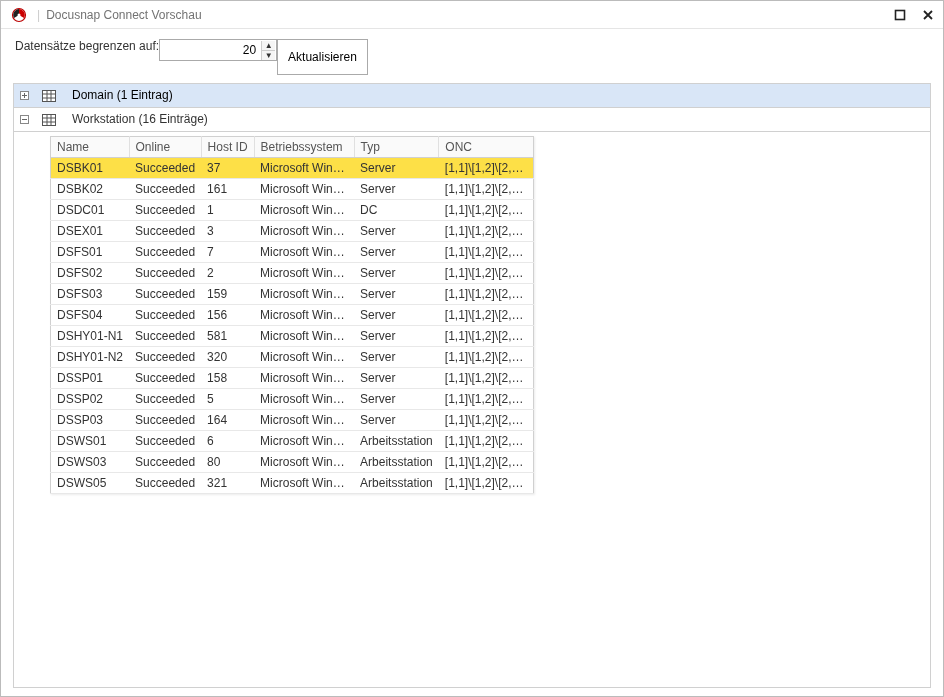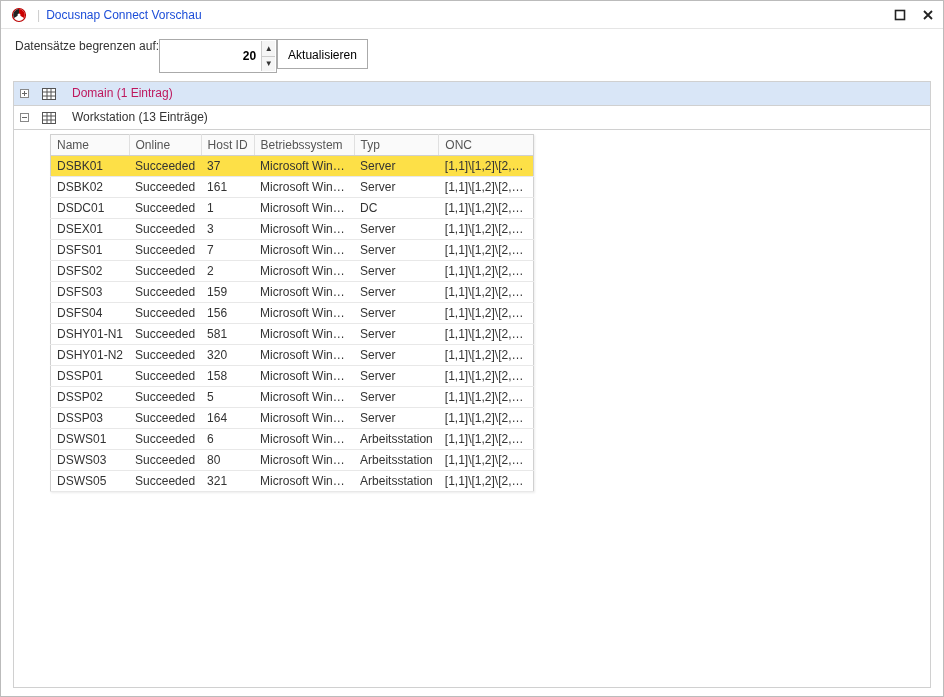--- a/index.html
+++ b/index.html
@@ -1,42 +1,42 @@
 <!DOCTYPE html>
 <html><head>
 <meta charset="utf-8">
 <style>
   * { box-sizing: border-box; }
   html, body { margin: 0; padding: 0; font-family: "Segoe UI", Tahoma, sans-serif; font-size: 12px; color: #333; background: #fff; }
   .window { width: 944px; height: 697px; border: 1px solid #bbb; display: flex; flex-direction: column; background: #fff; }
   .titlebar { display: flex; align-items: center; height: 28px; padding: 0 6px; border-bottom: 1px solid #e5e5e5; }
   .titlebar .app-icon { width: 16px; height: 16px; margin: 0 4px; display: inline-flex; align-items: center; justify-content: center; }
   .titlebar .sep { color: #ccc; margin: 0 6px; }
-  .titlebar .title { color: #1d4ed8; }
+  .titlebar .title { color: #737373; }
   .winbtns { margin-left: auto; display: flex; gap: 10px; align-items: center; }
   .winbtn { width: 18px; height: 18px; display: inline-flex; align-items: center; justify-content: center; cursor: pointer; }
   .toolbar { display: flex; align-items: flex-start; gap: 0; padding: 10px 14px 8px; }
   .toolbar label { color: #333; }
-  .spinner-wrap { position: relative; display: inline-flex; align-items: center; border: 1px solid #aaa; height: 34px; width: 118px; background: #fff; font-weight: bold; }
+  .spinner-wrap { position: relative; display: inline-flex; align-items: center; border: 1px solid #aaa; height: 22px; width: 118px; background: #fff; }
   .spinner-wrap input { border: none; outline: none; width: 100%; height: 100%; padding: 0 20px 0 6px; font: inherit; text-align: right; }
   .spinner-btns { position: absolute; right: 1px; top: 1px; bottom: 1px; width: 14px; display: flex; flex-direction: column; }
   .spinner-btns div { flex: 1; border-left: 1px solid #ccc; display: flex; align-items: center; justify-content: center; font-size: 8px; cursor: pointer; background: #f5f5f5; }
   .spinner-btns div:first-child { border-bottom: 1px solid #ccc; }
-  .btn { border: 1px solid #aaa; background: #fff; height: 30px; padding: 8px 10px; cursor: pointer; font: inherit; }
+  .btn { border: 1px solid #aaa; background: #fff; height: 36px; padding: 8px 10px; cursor: pointer; font: inherit; }
   .content { flex: 1; margin: 0 12px 8px; border: 1px solid #d0d0d0; overflow: auto; background: #fff; }
   .group-header-row { display: flex; align-items: stretch; border-bottom: 1px solid #d0d0d0; height: 22px; }
   .gh-cell1 { width: 20px; border-right: 1px solid #d0d0d0; background: #f7f7f7; }
   .gh-cell2 { width: 30px; border-right: 1px solid #d0d0d0; background: #f7f7f7; }
   .gh-label { flex: 1; padding: 3px 8px; font-weight: 400; color: #333; background: #f7f7f7; }
   .group-row { display: flex; align-items: stretch; border-bottom: 1px solid #d0d0d0; height: 24px; }
   .group-row.sel { background: #d9e6f7; }
   .gr-toggle { width: 20px; display: flex; align-items: center; justify-content: center; cursor: pointer; }
   .gr-icon { width: 30px; display: flex; align-items: center; justify-content: center; border-right: 1px solid transparent; }
   .gr-text { flex: 1; padding: 4px 8px; color: #333; }
-  .group-row.sel .gr-text { color: #be185d; }
+  .group-row.sel .gr-text { color: #000000; }
   .boxicon { width: 9px; height: 9px; border: 1px solid #888; background: #fff; position: relative; }
   .boxicon::before, .boxicon::after { content: ''; position: absolute; background: #666; }
   .boxicon.minus::before { left: 1px; right: 1px; top: 3px; height: 1px; }
   .boxicon.plus::before { left: 1px; right: 1px; top: 3px; height: 1px; }
   .boxicon.plus::after { top: 1px; bottom: 1px; left: 3px; width: 1px; }
   .grid-icon { width: 14px; height: 12px; display: inline-block; }
   .grid-icon svg { display: block; }
   .data-table { margin: 4px 0 12px 36px; width: 480px; border: 1px solid #d0d0d0; border-collapse: collapse; box-shadow: 1px 1px 2px rgba(0,0,0,0.08); }
   .data-table th, .data-table td { text-align: left; font-weight: 400; padding: 3px 6px; border-bottom: 1px solid #e8e8e8; overflow: hidden; white-space: nowrap; text-overflow: ellipsis; }
   .data-table th { background: #fafafa; border-bottom: 1px solid #d0d0d0; border-right: 1px solid #e0e0e0; color: #555; }
@@ -121,21 +121,21 @@
             <span class="grid-icon">
               <svg width="14" height="12" viewBox="0 0 14 12">
                 <rect x="0.5" y="0.5" width="13" height="11" fill="#fff" stroke="#555"></rect>
                 <line x1="0" y1="4" x2="14" y2="4" stroke="#555"></line>
                 <line x1="0" y1="8" x2="14" y2="8" stroke="#555"></line>
                 <line x1="5" y1="0" x2="5" y2="12" stroke="#555"></line>
                 <line x1="9" y1="0" x2="9" y2="12" stroke="#555"></line>
               </svg>
             </span>
           </div>
-          <div class="gr-text">Workstation (13 Einträge)</div>
+          <div class="gr-text">Workstation (16 Einträge)</div>
         </div>
         <table class="data-table">
           <thead>
             <tr>
               <th class="c-name">Name</th>
               <th class="c-online">Online</th>
               <th class="c-host">Host ID</th>
               <th class="c-os">Betriebssystem</th>
               <th class="c-typ">Typ</th>
               <th class="c-onc">ONC</th>

